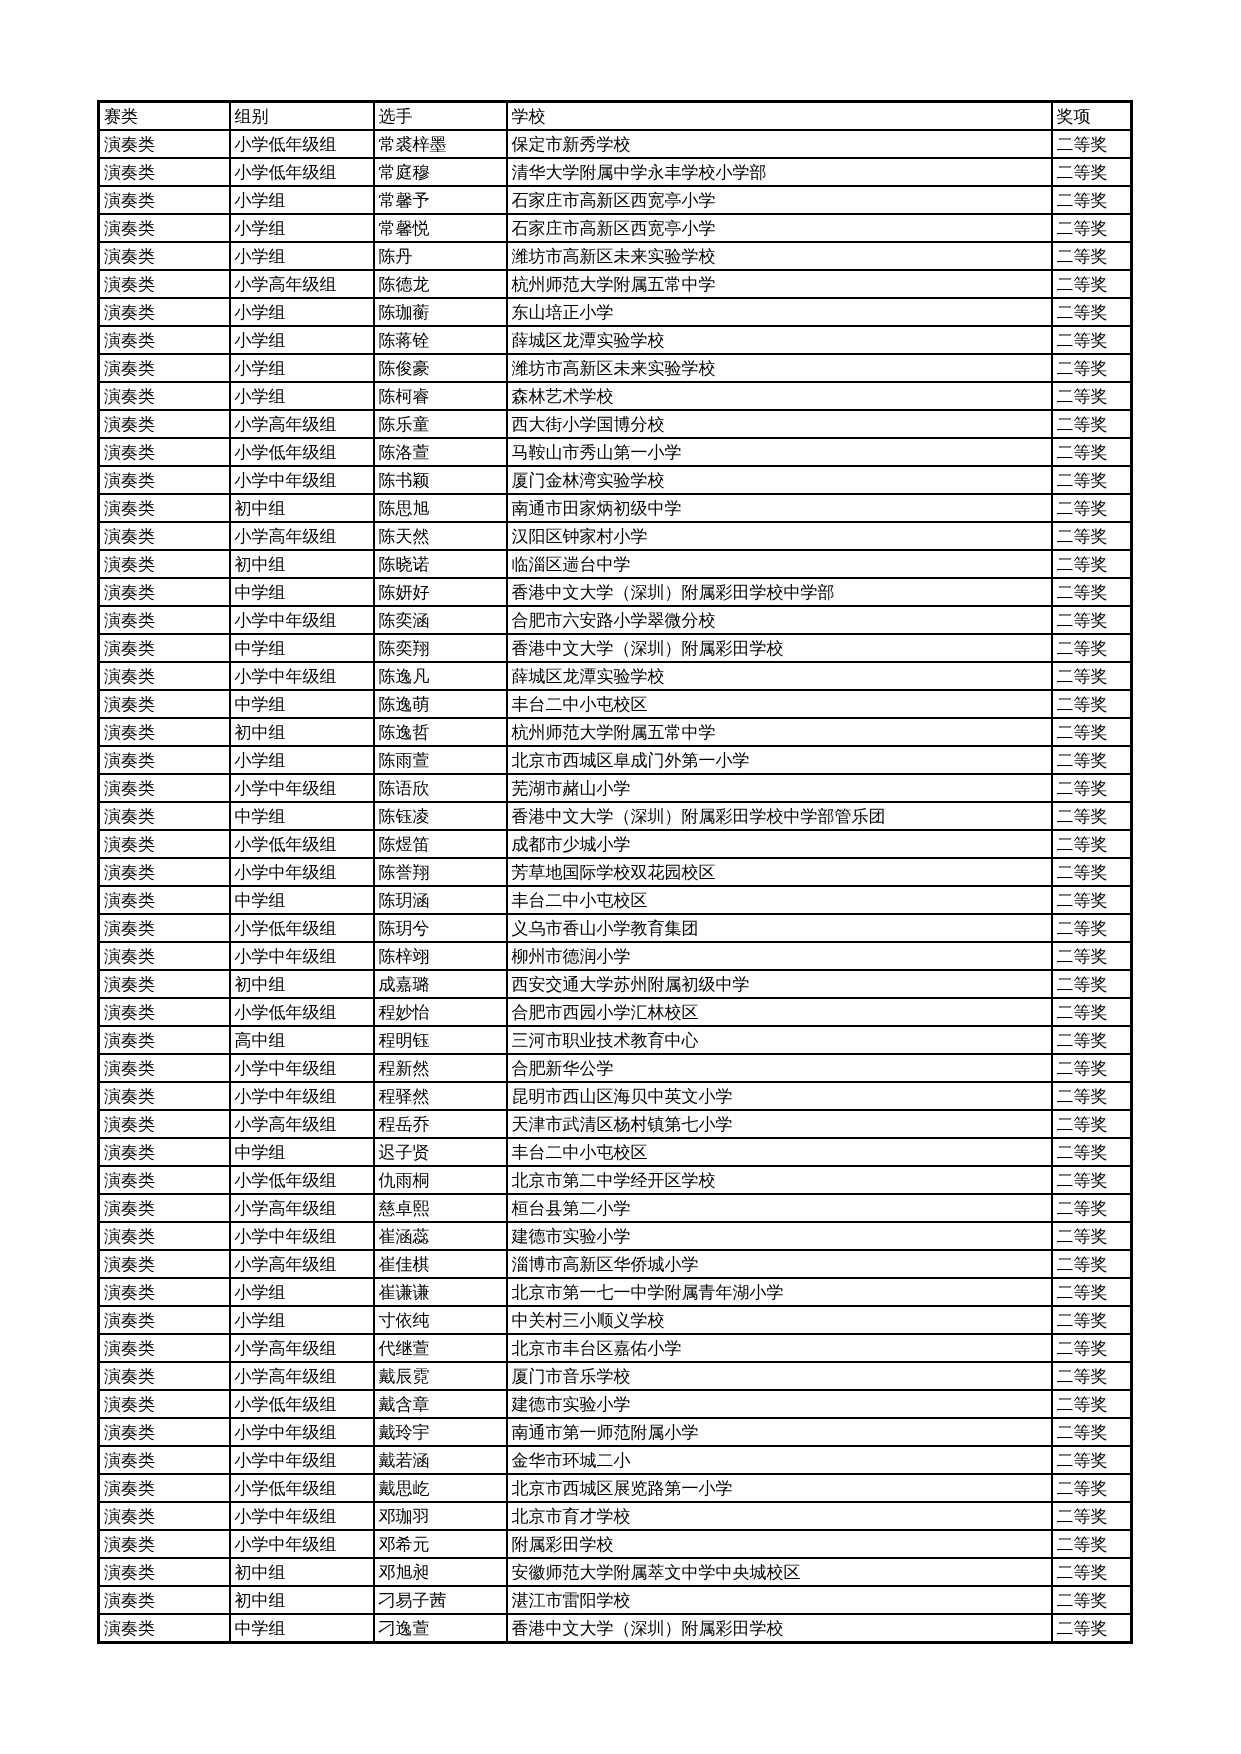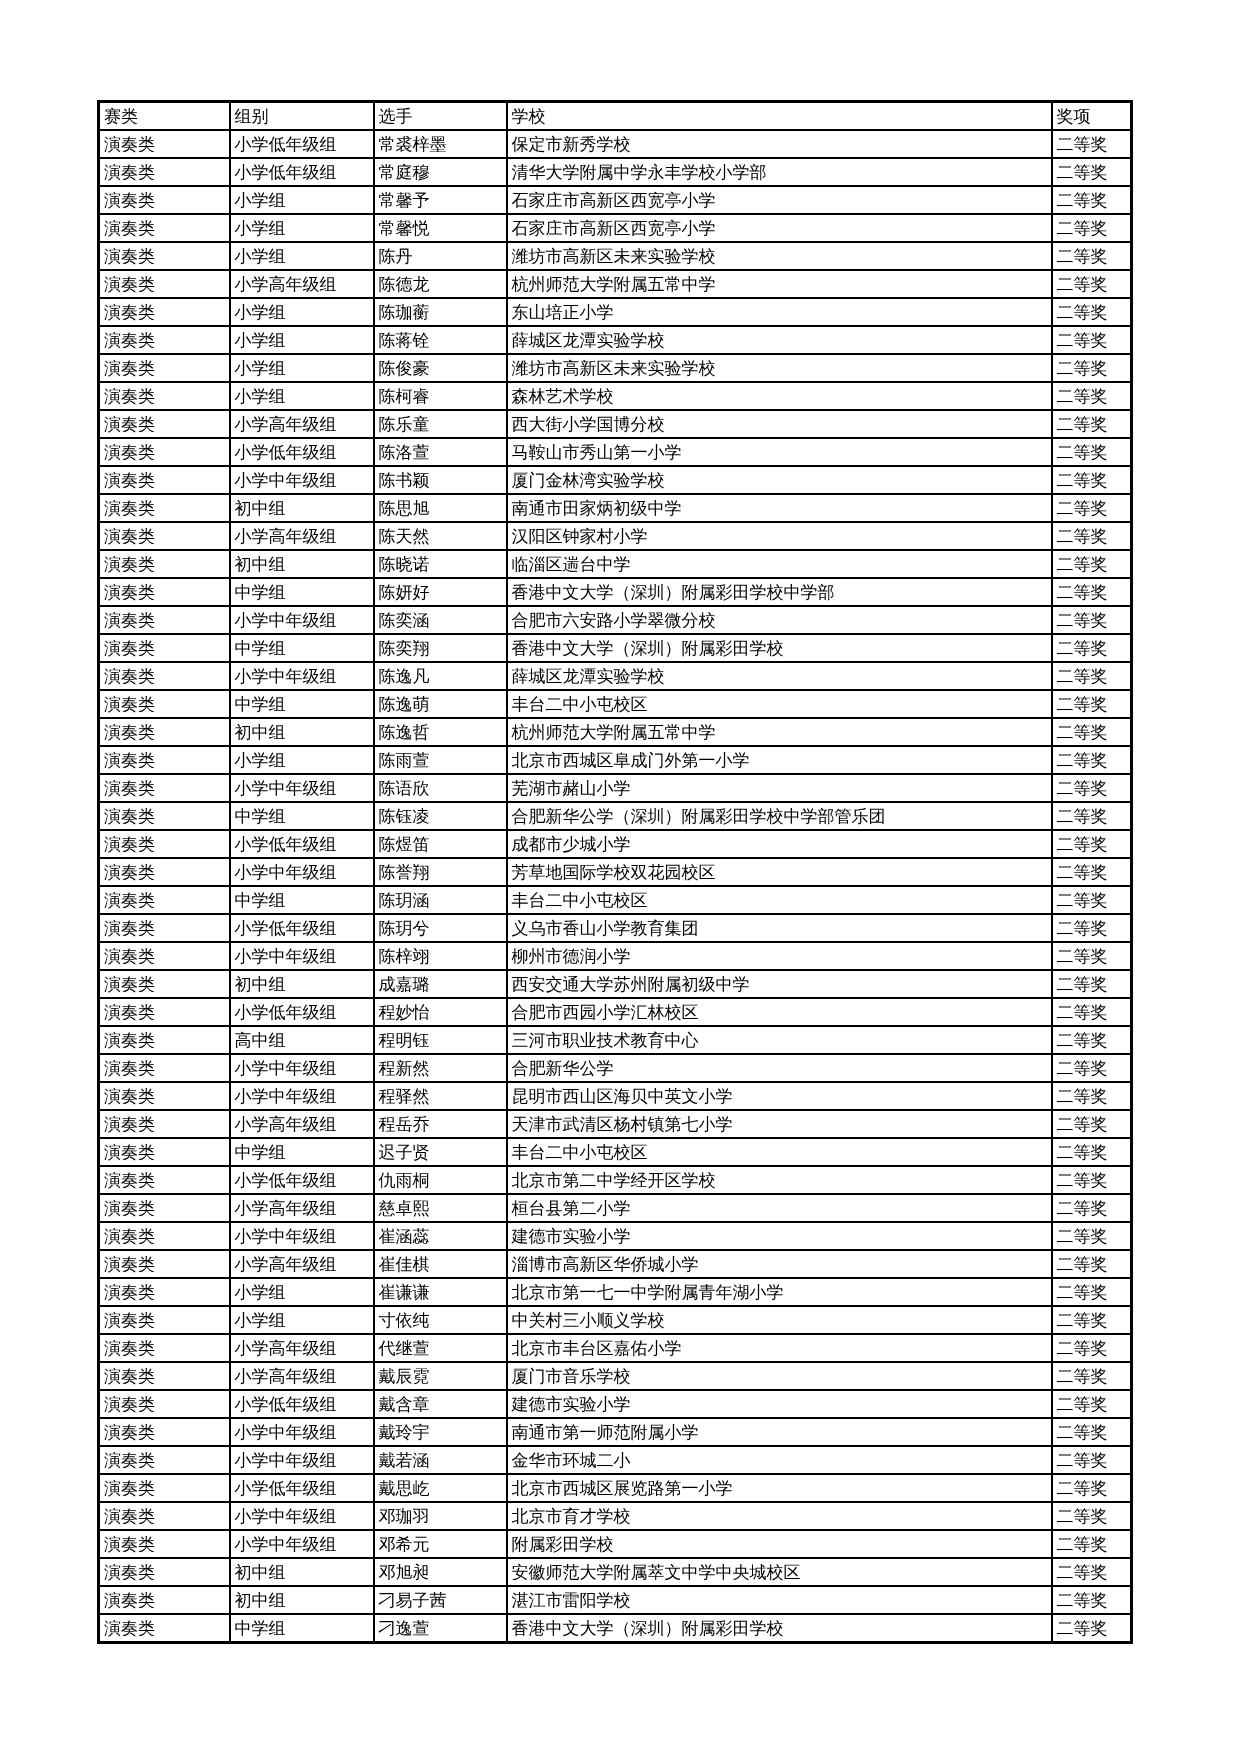--- a/index.html
+++ b/index.html
@@ -241,21 +241,21 @@
           <td>演奏类</td>
           <td>小学中年级组</td>
           <td>陈语欣</td>
           <td>芜湖市赭山小学</td>
           <td>二等奖</td>
         </tr>
         <tr>
           <td>演奏类</td>
           <td>中学组</td>
           <td>陈钰凌</td>
-          <td>合肥新华公学（深圳）附属彩田学校中学部管乐团</td>
+          <td>香港中文大学（深圳）附属彩田学校中学部管乐团</td>
           <td>二等奖</td>
         </tr>
         <tr>
           <td>演奏类</td>
           <td>小学低年级组</td>
           <td>陈煜笛</td>
           <td>成都市少城小学</td>
           <td>二等奖</td>
         </tr>
         <tr>

